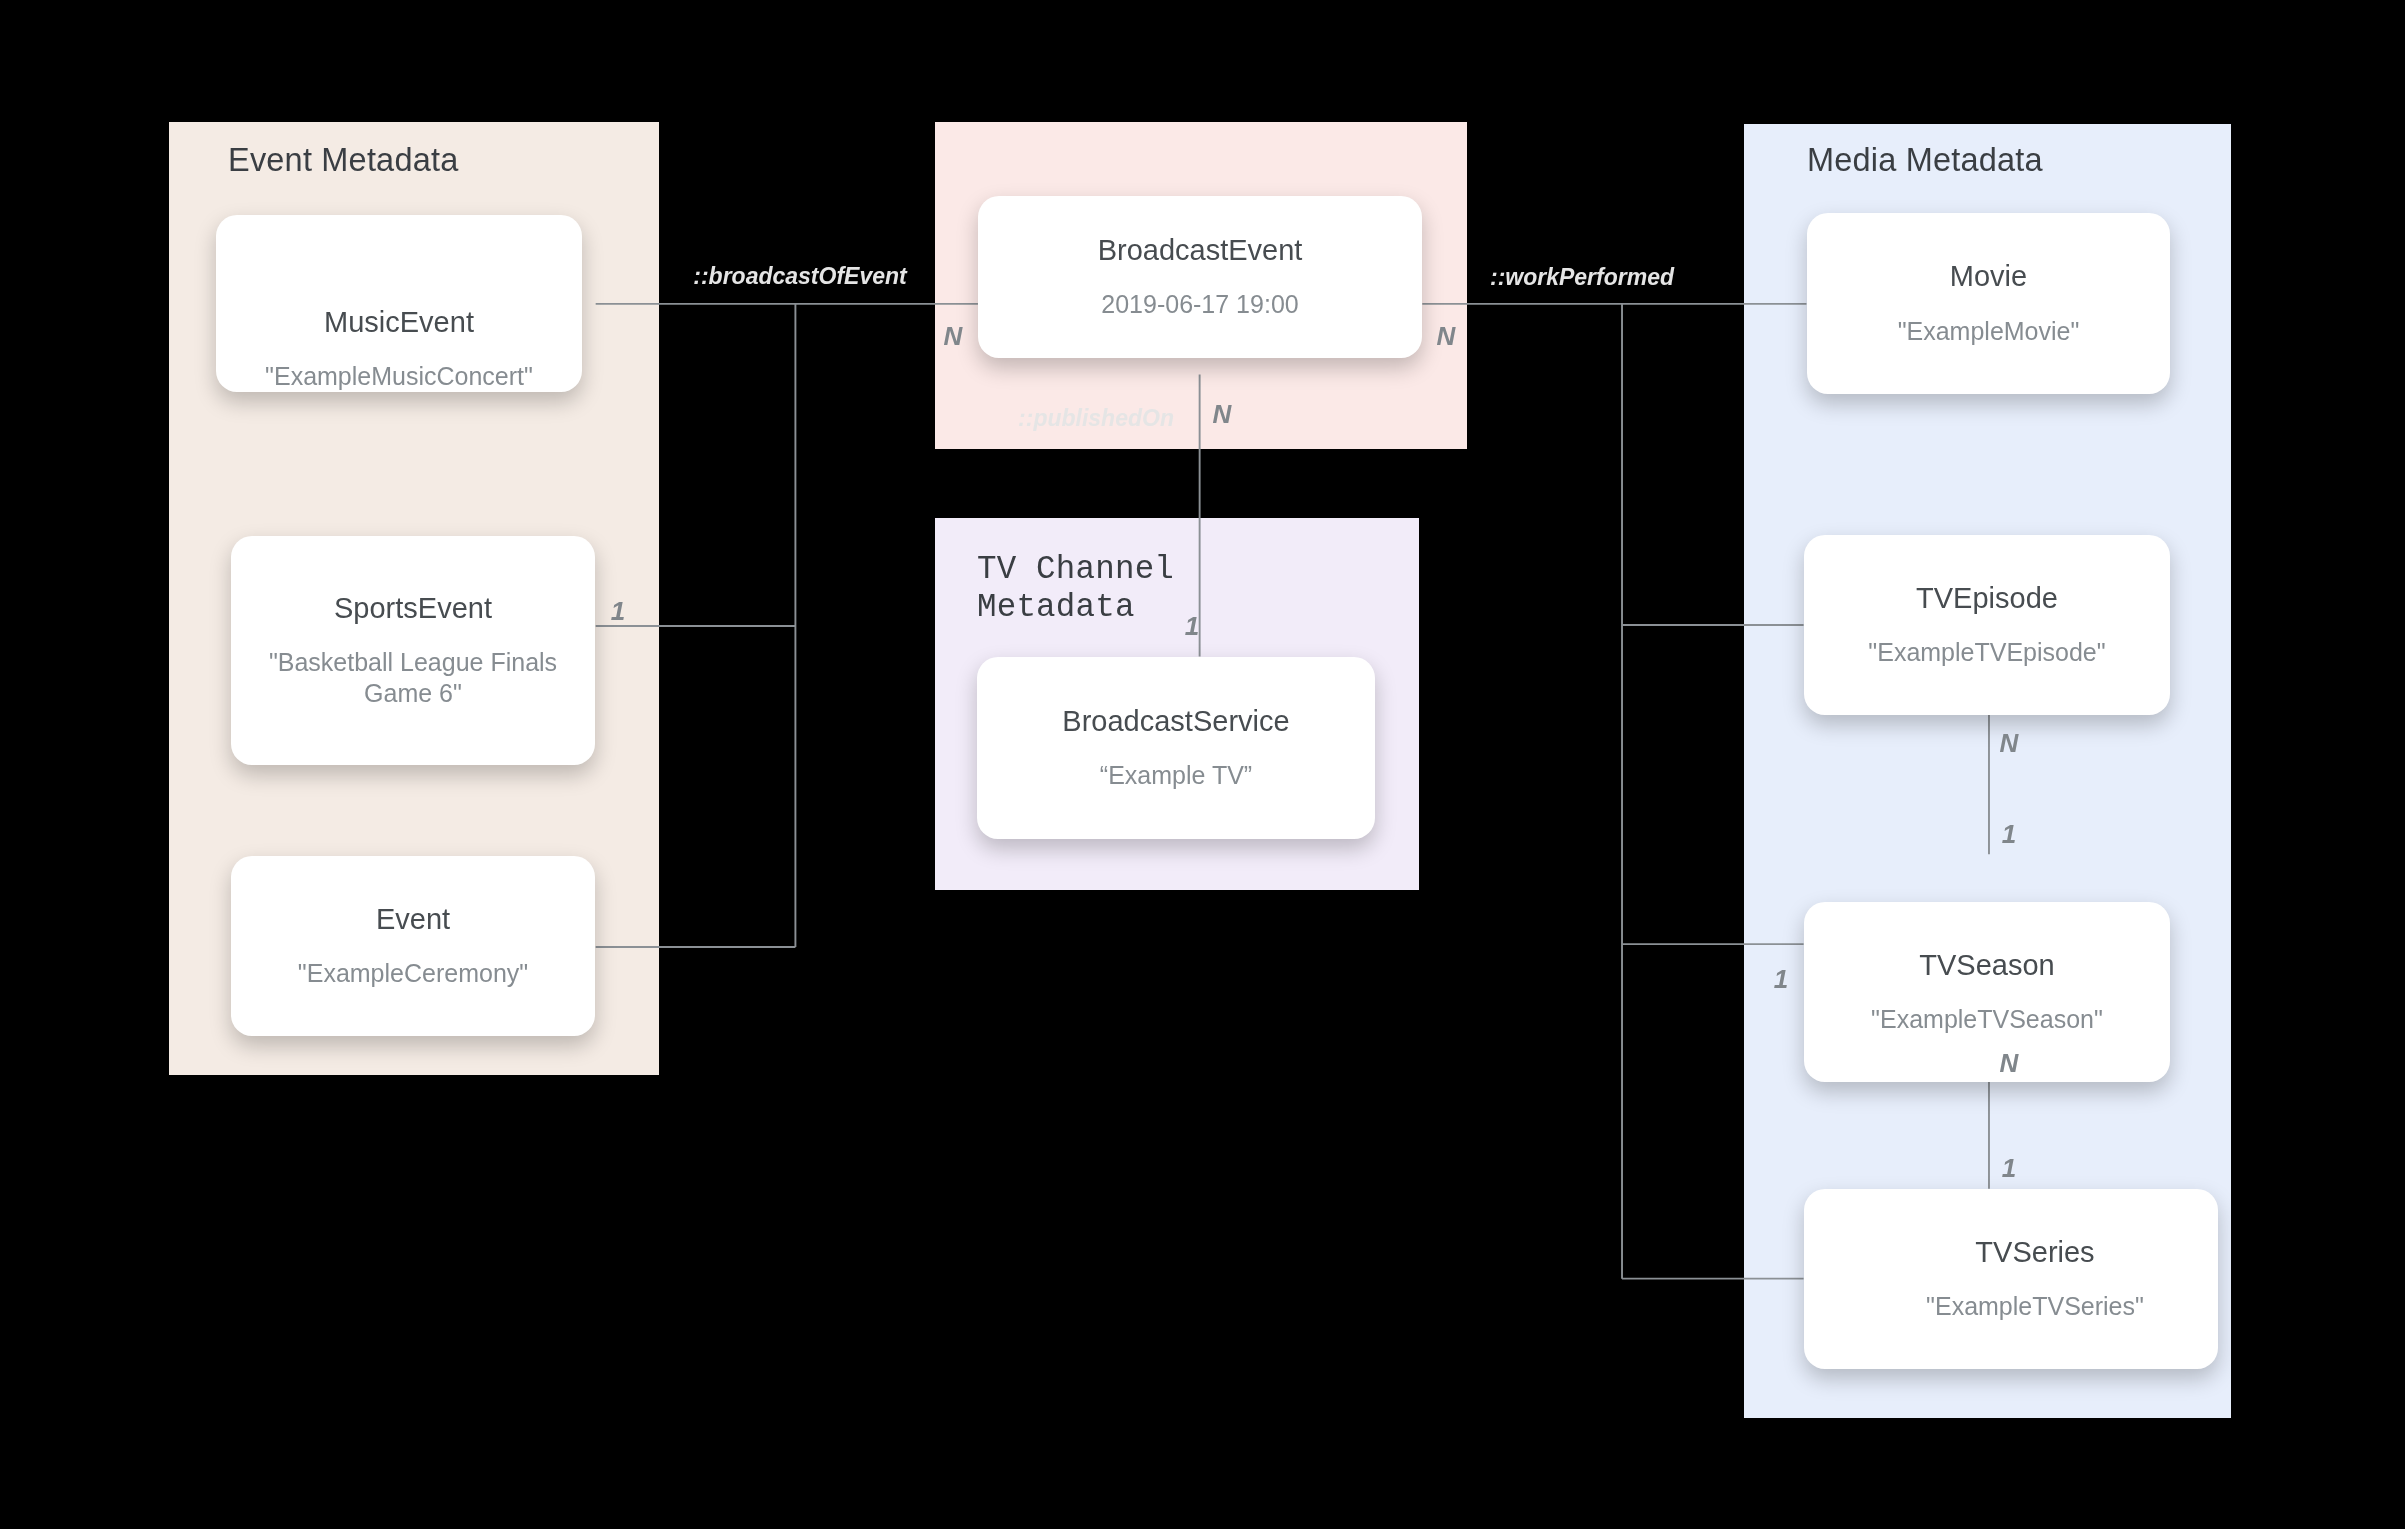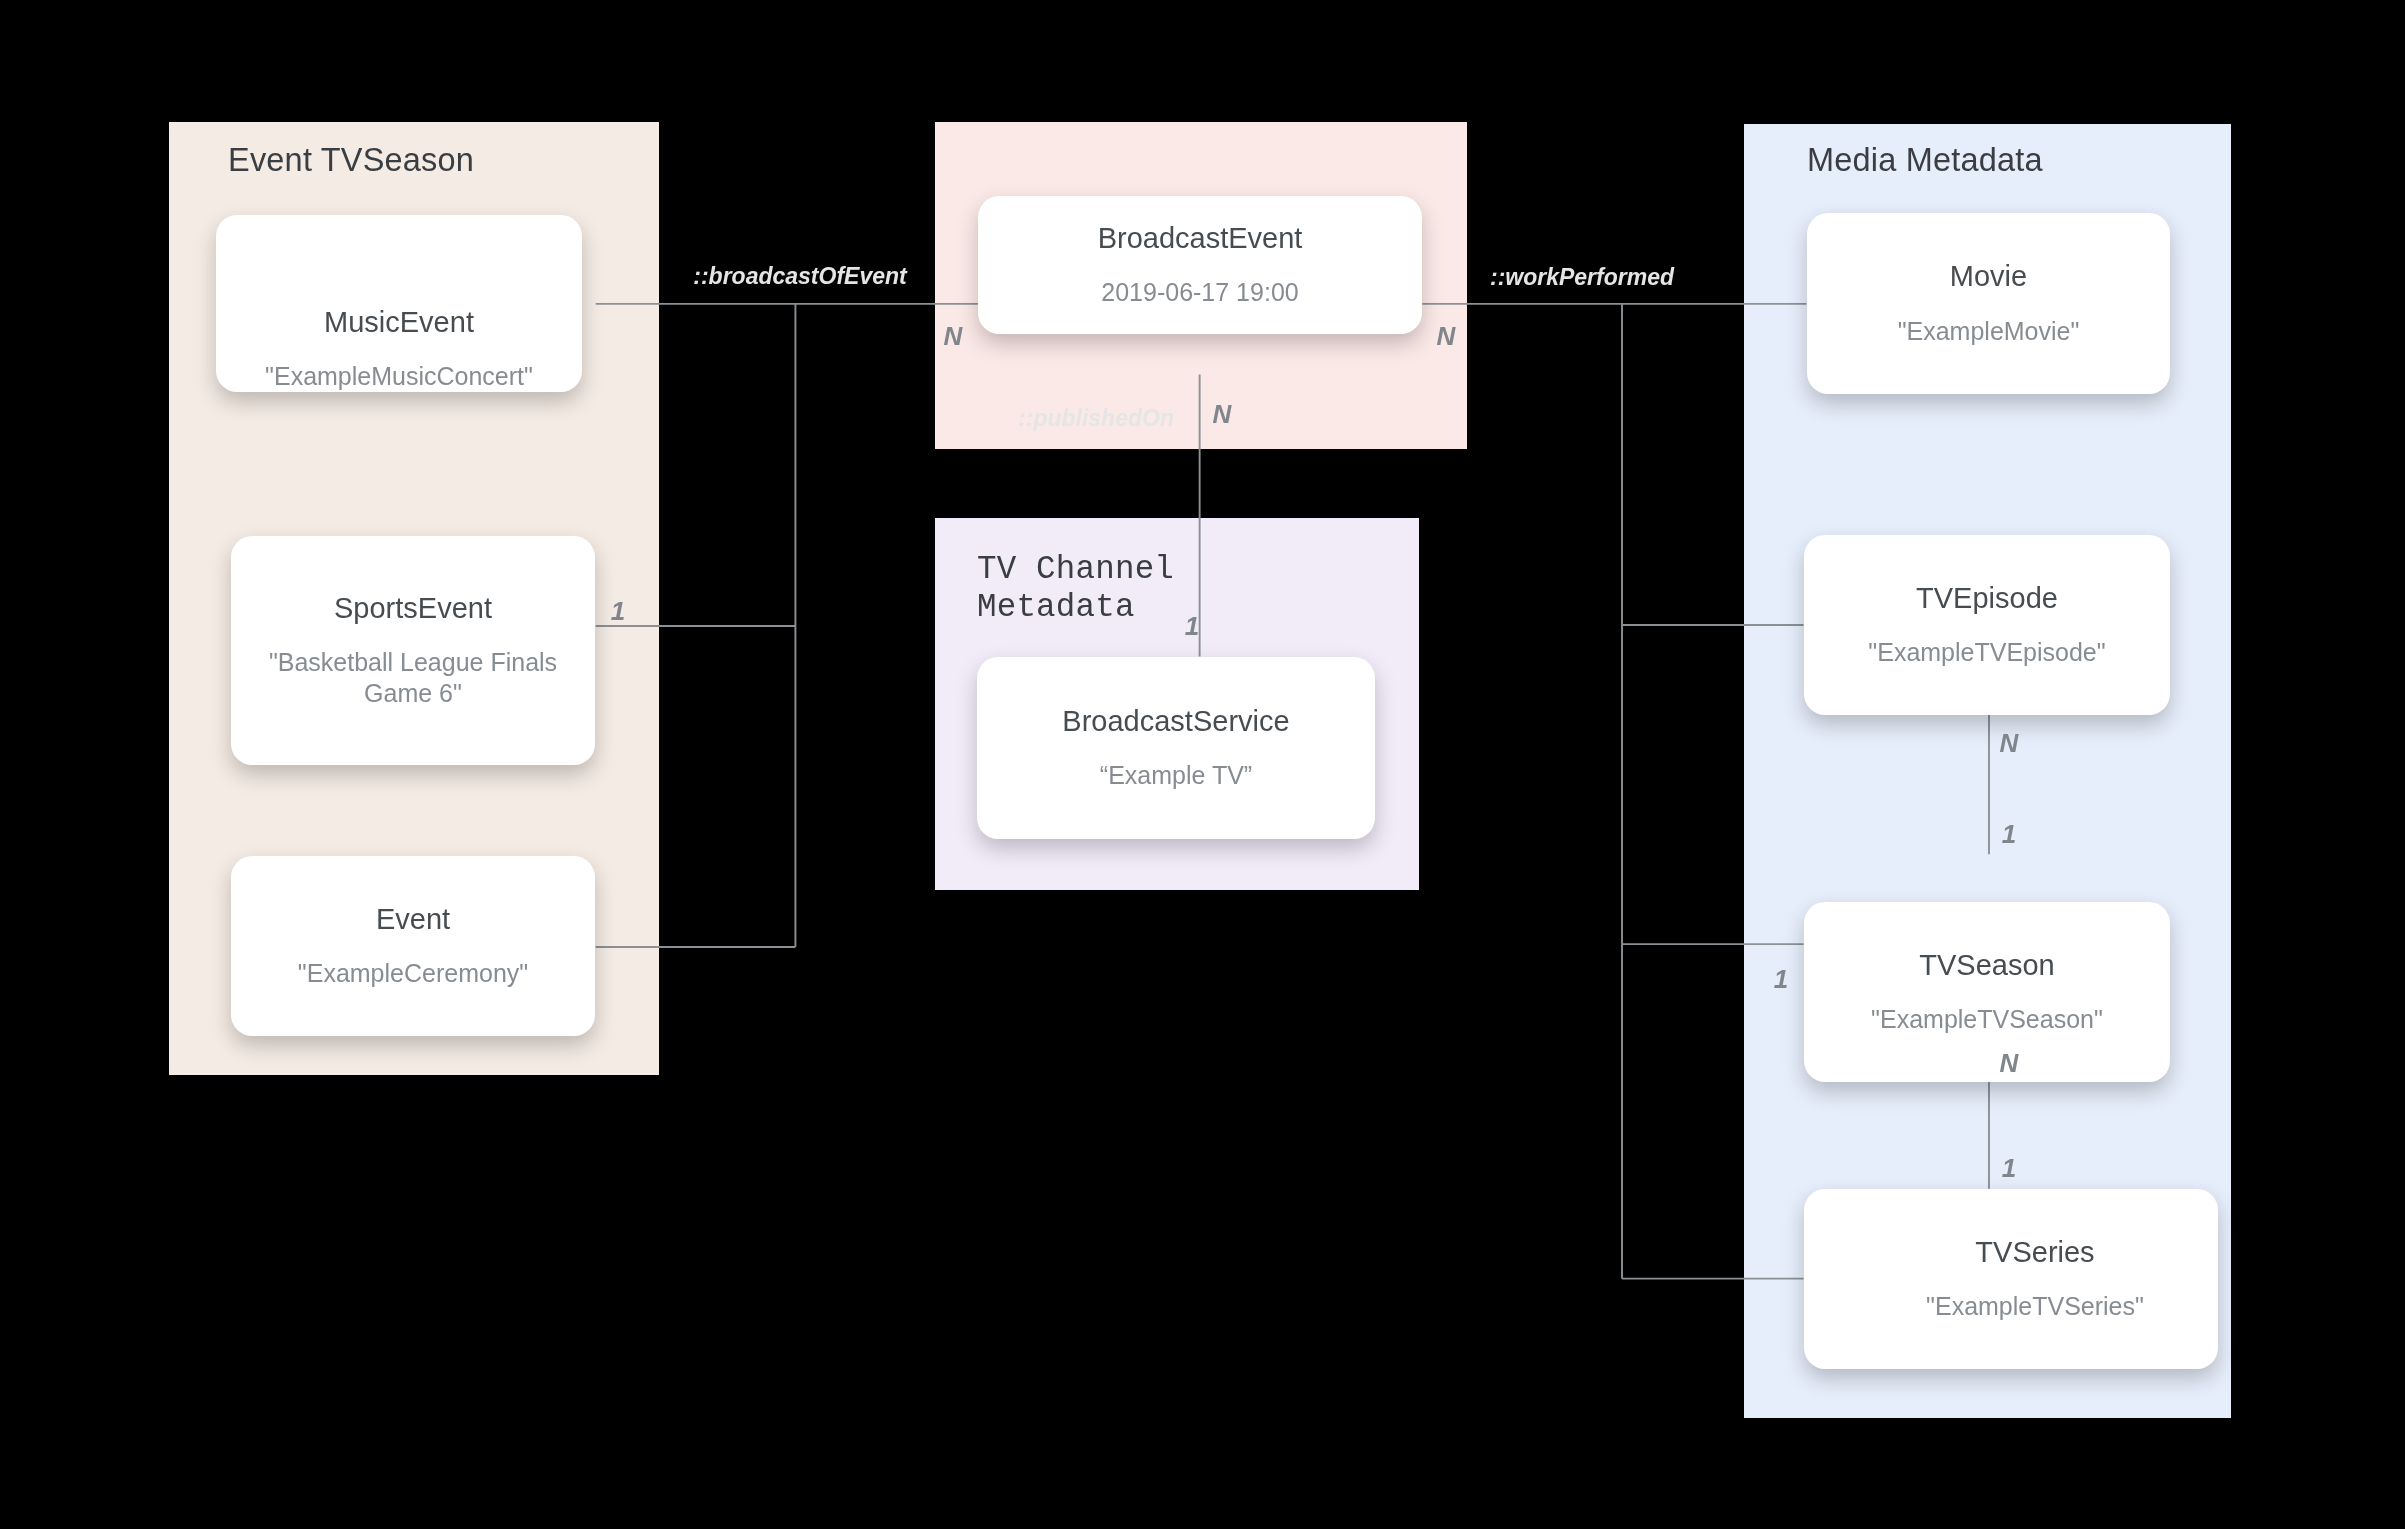--- a/index.html
+++ b/index.html
@@ -35,21 +35,21 @@
   #panel-tv{left:935px;top:518px;width:484px;height:372px;background:#f2ecf9;}
   #panel-media{left:1744px;top:124px;width:487px;height:1294px;background:#e7eefb;}
   
   #title-event{left:228px;top:141px;}
   #title-tv{left:977px;top:551px;width:277px;font-family:Liberation Mono, monospace;}
   #title-media{left:1807px;top:141px;}
   
   #card-music{left:216px;top:215px;width:366px;height:177px;justify-content:flex-end;}
   #card-sports{left:231px;top:536px;width:364px;height:229px;}
   #card-event{left:231px;top:856px;width:364px;height:180px;}
-  #card-bevent{left:978px;top:196px;width:444px;height:138px;align-items:center;}
+  #card-bevent{left:978px;top:196px;width:444px;height:162px;align-items:center;}
   #card-bservice{left:977px;top:657px;width:398px;height:182px;}
   #card-movie{left:1807px;top:213px;width:363px;height:181px;}
   #card-episode{left:1804px;top:535px;width:366px;height:180px;}
   #card-season{left:1804px;top:855px;width:366px;height:180px;margin-top:47px;}
   #card-series{left:1804px;top:1189px;width:366px;height:180px;padding-left:48px;}
 </style>
 </head>
 <body>
 
 <div id="stage">
@@ -67,21 +67,21 @@
     <path d="M1255,392 V687"></path>
     <path d="M1488,318 H1890"></path>
     <path d="M1697,318 V1338"></path>
     <path d="M1697,654 H1887"></path>
     <path d="M1697,988 H1887"></path>
     <path d="M1697,1338 H1887"></path>
     <path d="M2081,748 V894"></path>
     <path d="M2081,1082 V1244"></path>
   </svg>
 
-  <div class="panel-title" id="title-event">Event TVSeason</div>
+  <div class="panel-title" id="title-event">Event Metadata</div>
   <div class="panel-title" id="title-tv">TV Channel Metadata</div>
   <div class="panel-title" id="title-media">Media Metadata</div>
 
   <div class="card" id="card-music">
     <div class="card-title">MusicEvent</div>
     <div class="card-value">"ExampleMusicConcert"</div>
   </div>
   <div class="card" id="card-sports">
     <div class="card-title">SportsEvent</div>
     <div class="card-value">"Basketball League Finals Game 6"</div>

